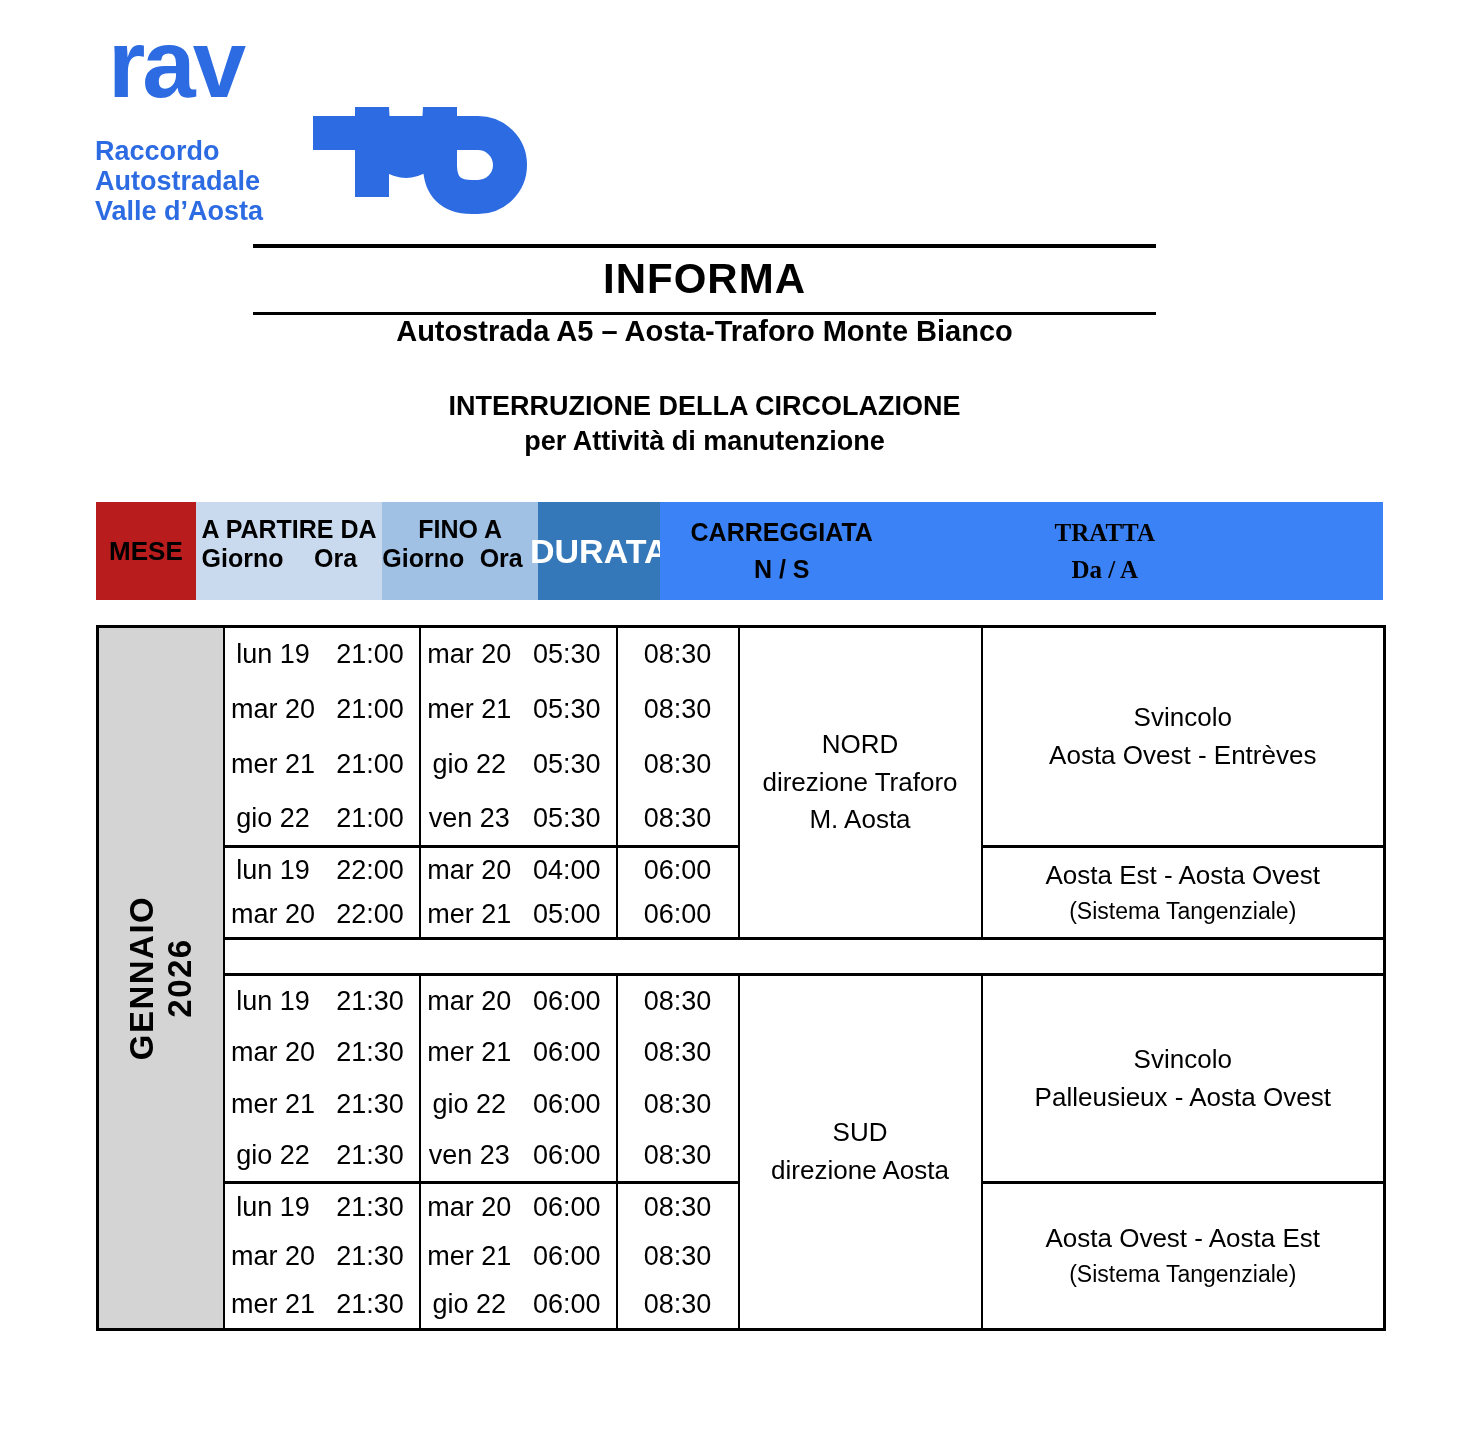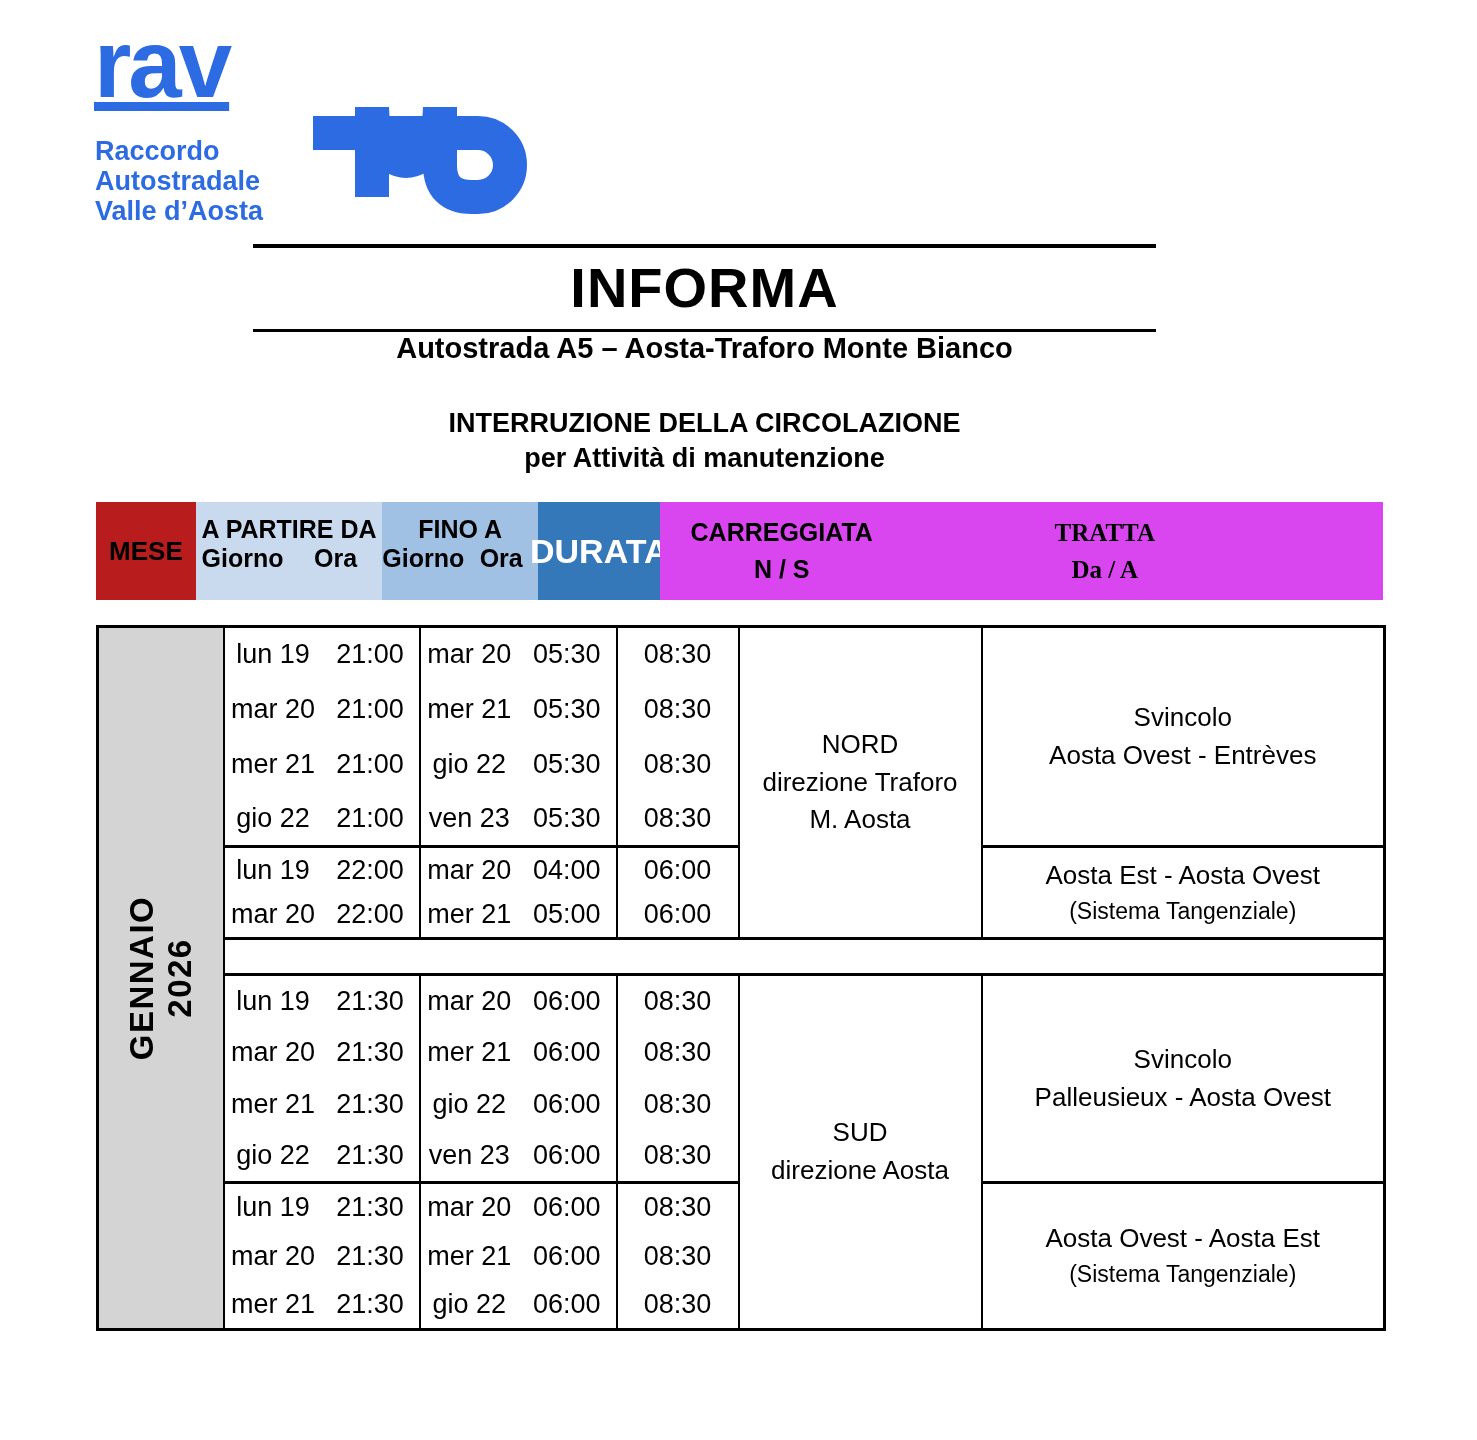--- a/index.html
+++ b/index.html
@@ -8,49 +8,49 @@
     width:1477px; height:1440px;
     font-family:"Liberation Sans", sans-serif;
     color:#000;
     position:relative;
     overflow:hidden;
   }
   .page { position:relative; width:1477px; height:1440px; background:#fff; }
 
   
   .logo-brand {
-    position:absolute; left:94px; top:14px;
+    position:absolute; left:108px; top:14px;
     font-size:96px; font-weight:bold; letter-spacing:-3px;
-    color:#2C6BE2; line-height:1.05;text-decoration:underline;
+    color:#2C6BE2; line-height:1.05;
   }
   .logo-sub {
     position:absolute; left:95px; top:136px;
     font-size:27px; font-weight:bold; line-height:1.12;
     color:#2C6BE2;
   }
   .logo-icon { position:absolute; left:300px; top:25px; }
 
   
   .title-block { position:absolute; left:253px; top:244px; width:903px; text-align:center; }
   .rule-top    { border-top:4px solid #000; }
   .rule-bottom { border-top:3px solid #000; }
-  .informa { font-size:56px; font-weight:bold; letter-spacing:1px; padding:7px 0 9px;text-align:center; }
+  .informa { font-size:42px; font-weight:bold; letter-spacing:1px; padding:7px 0 9px;text-align:center; }
   .route   { font-size:29px; font-weight:bold; }
   .heading { margin-top:43px; font-size:27px; font-weight:bold; }
   .subheading { margin-top:4px; font-size:27px; font-weight:bold; }
 
   
   .header-strip { position:absolute; left:96px; top:502px; width:1287px; height:98px; display:flex; }
   .hs { font-weight:bold; font-size:25px; }
   .hs-mese   { width:105px; background:#b91c1c; display:flex; align-items:center; justify-content:center; font-size:26px; }
   .hs-2line  { display:flex; flex-direction:column; justify-content:space-between; padding:13px 0 29px; text-align:center; }
   .hs-partire{ width:196px; background:#CADAEE; }
   .hs-fino   { width:164px; background:#A0C0E4; }
   .hs-durata { width:122px; background:#3578BA; color:#fff; display:flex; align-items:center; justify-content:center; font-size:34px; }
-  .hs-yellow { width:760px; background:#d946ef; display:flex; }
+  .hs-yellow { width:760px; background:#3b82f6; display:flex; }
   .hs-carr   { width:243px; display:flex; flex-direction:column; justify-content:center; text-align:center; line-height:1.5; }
   .hs-tratta { width:403px; display:flex; flex-direction:column; justify-content:center; text-align:center; line-height:1.5;font-family:Liberation Serif, serif; }
   .sub-row { display:flex; }
   .sub-row span { flex:1; text-align:center; }
 
   
   table.tbl {
     position:absolute; left:96px; top:625px;
     width:1287px; border-collapse:collapse; table-layout:fixed;
     border:3px solid #000;

